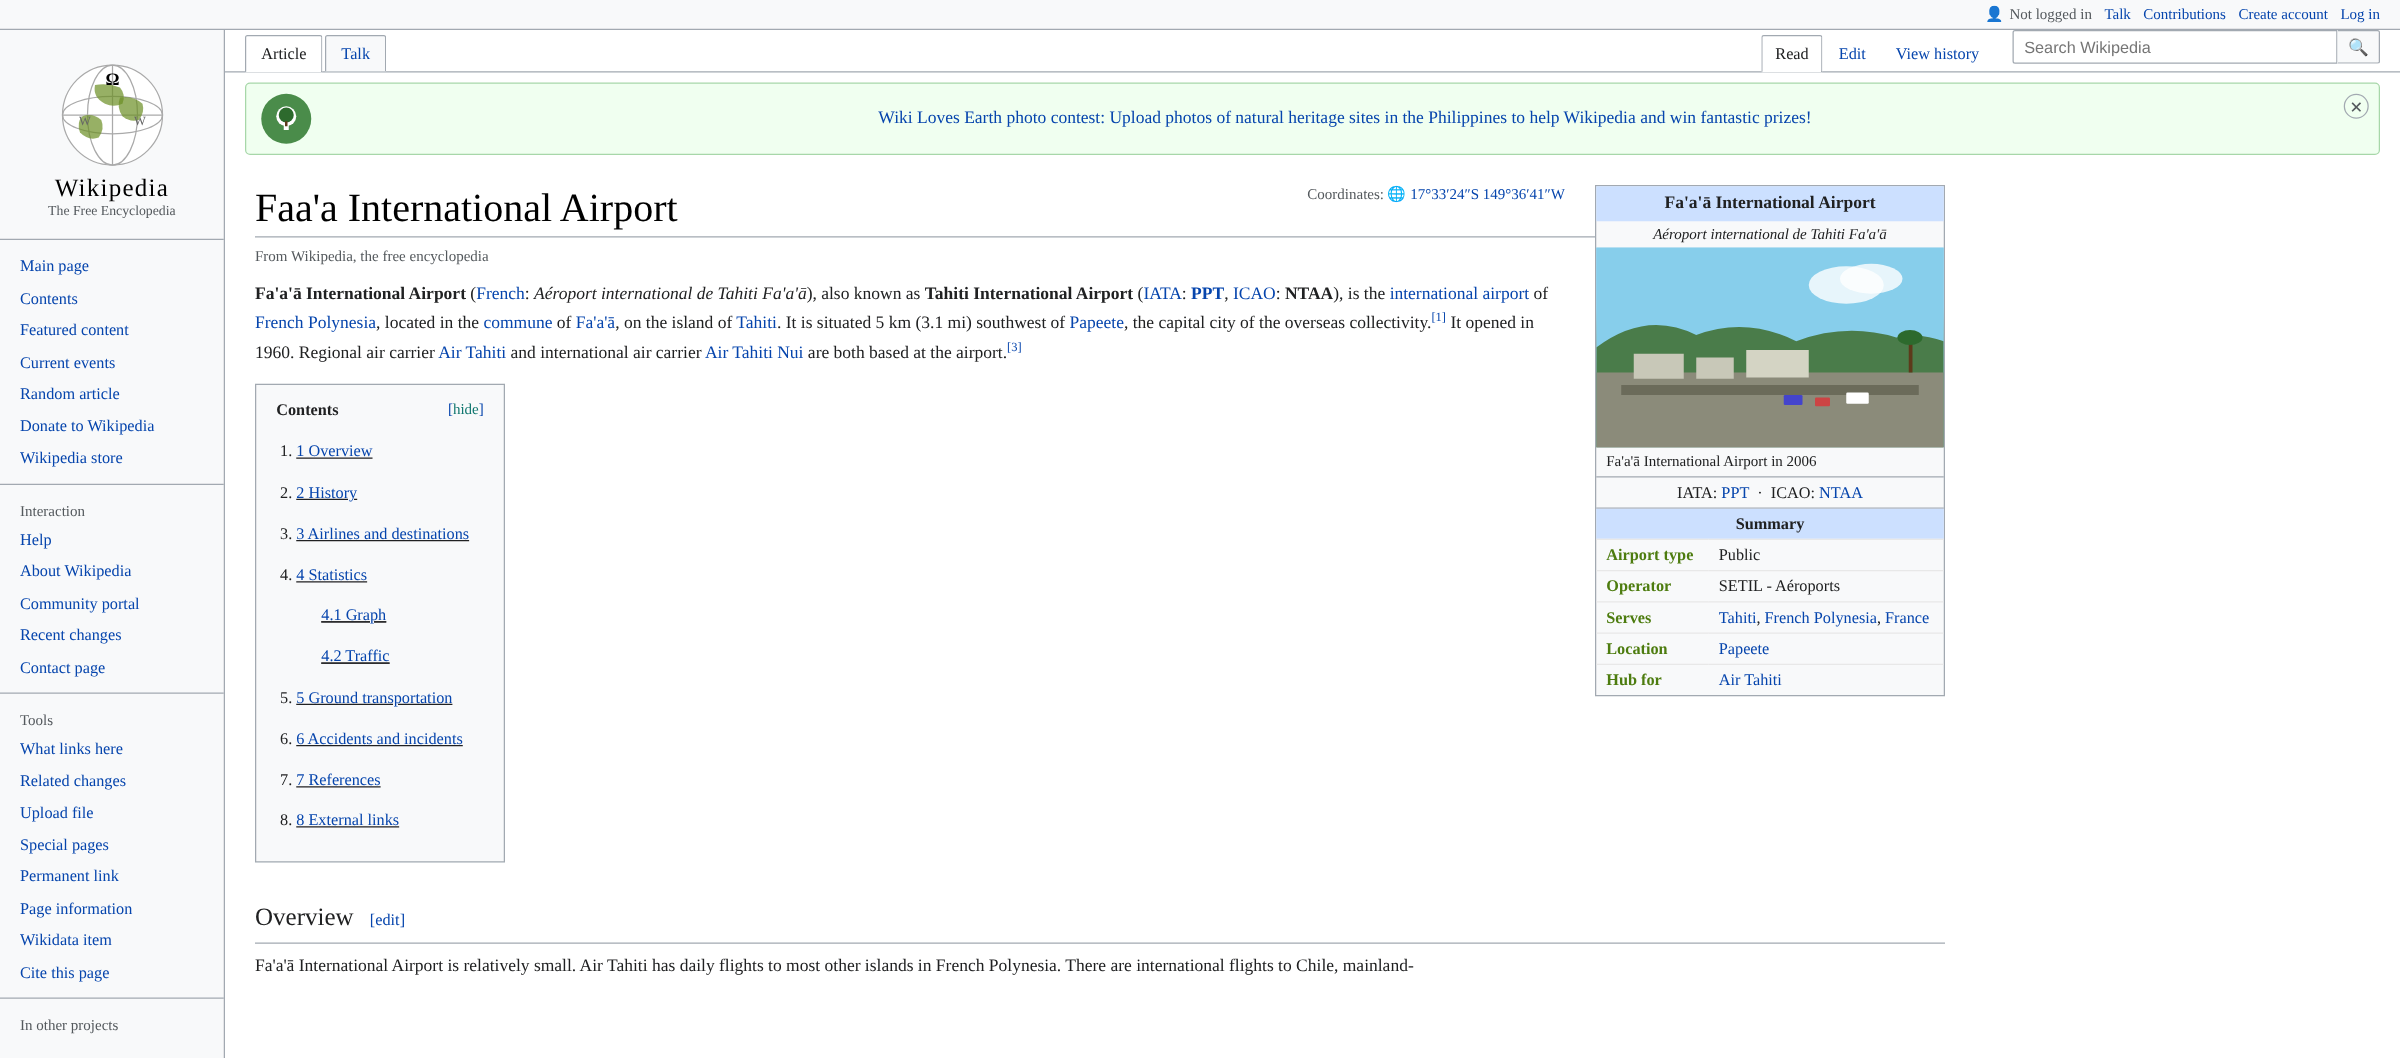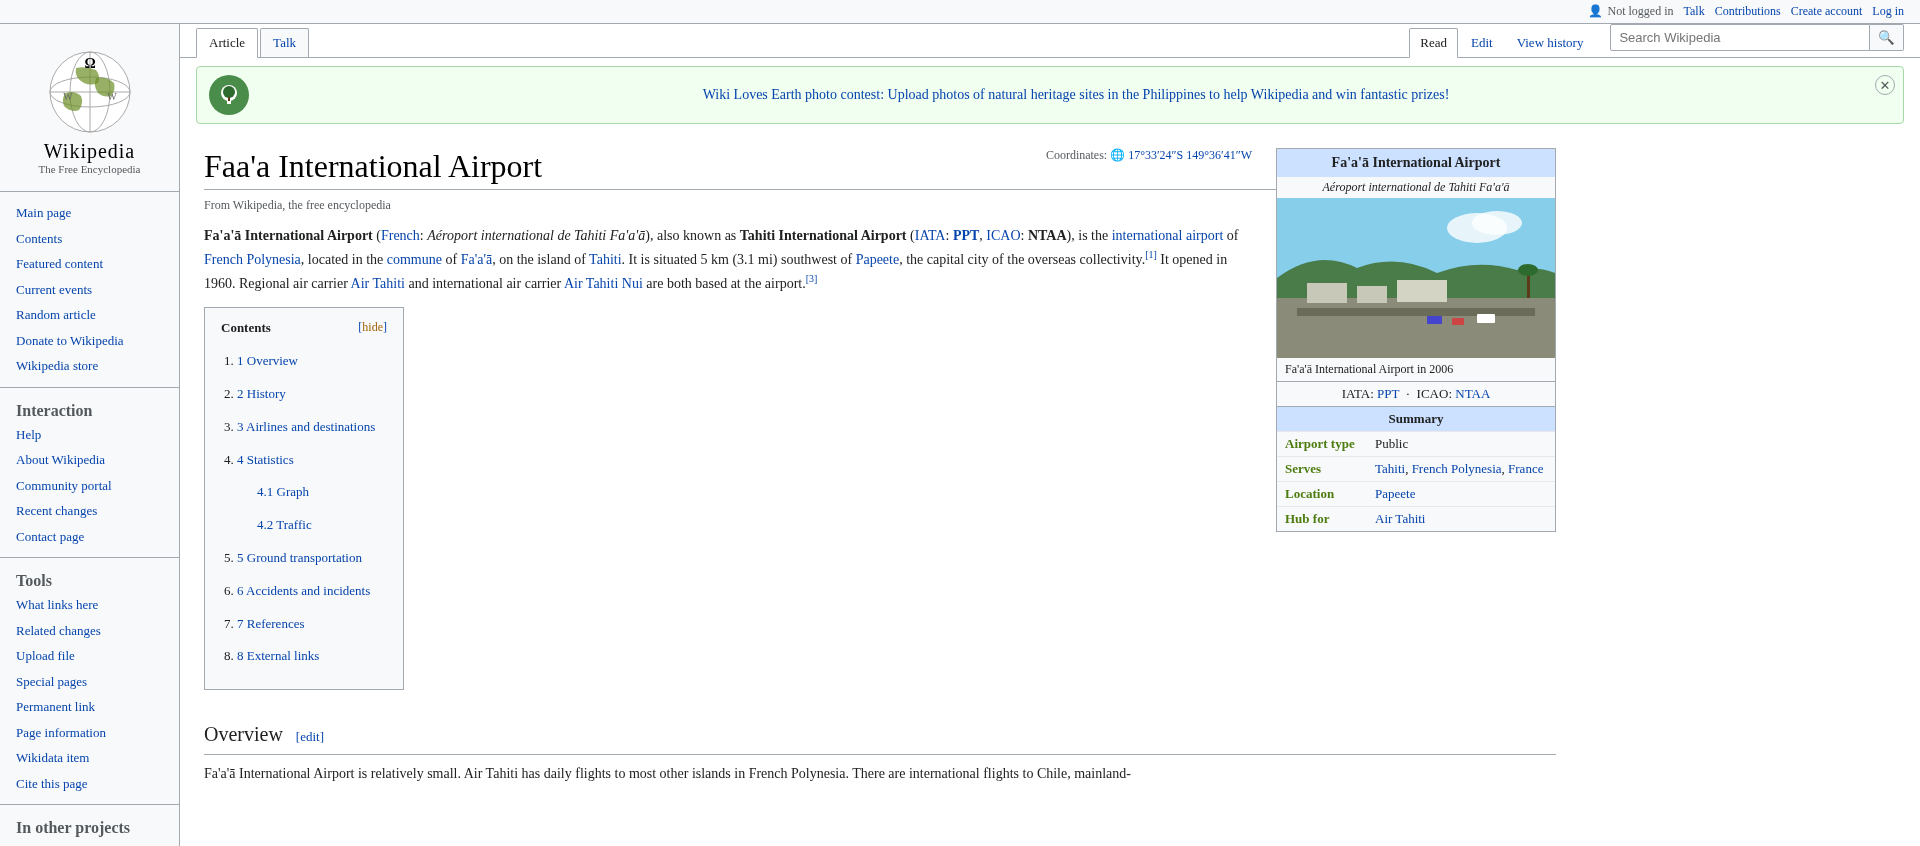--- a/index.html
+++ b/index.html
@@ -15,21 +15,21 @@
 
     
     #sidebar { width: 180px; min-width: 180px; padding: 8px 0; border-right: 1px solid #a2a9b1; background: #f8f9fa; }
     .sidebar-logo { display: flex; flex-direction: column; align-items: center; padding: 16px 8px; text-decoration: none; }
     .wiki-globe { width: 88px; height: 88px; }
     .sidebar-logo-text { font-family: 'Linux Libertine', Georgia, serif; font-size: 20px; font-weight: normal; color: #000; letter-spacing: 1px; margin-top: 4px; }
     .sidebar-logo-tagline { font-size: 11px; color: #54595d; }
     
     .sidebar-section { padding: 8px 0; border-top: 1px solid #a2a9b1; }
     .sidebar-item { display: block; padding: 3px 16px; font-size: 13px; color: #0645ad; text-decoration: none; line-height: 1.5; }
-    .sidebar-heading { padding: 6px 16px 2px; font-size: 16px; font-weight: bold; color: #54595d; }
+    .sidebar-heading { padding: 6px 16px 2px; font-size: 12px; font-weight: normal; color: #54595d; }
 
     
     #content-wrapper { flex: 1; display: flex; flex-direction: column; }
     
     
     #content-header { display: flex; align-items: flex-end; border-bottom: 1px solid #a2a9b1; padding: 0 16px; background: #fff; }
     .namespace-tabs { display: flex; align-items: flex-end; gap: 2px; }
     .ns-tab { padding: 6px 12px; border: 1px solid #a2a9b1; border-bottom: none; background: #f8f9fa; font-size: 13px; color: #0645ad; text-decoration: none; cursor: pointer; border-radius: 2px 2px 0 0; }
     .ns-tab.active { background: #fff; color: #202122; margin-bottom: -1px; border-bottom: 1px solid #fff; }
     
@@ -73,23 +73,23 @@
 
     
     .article-body { font-size: 14px; line-height: 1.6; }
     .article-body a { color: #0645ad; text-decoration: none; }
     .article-body sup { font-size: 10px; }
     .article-body sup a { color: #0645ad; }
 
     
     .toc { border: 1px solid #a2a9b1; background: #f8f9fa; padding: 10px 16px; display: inline-block; margin: 12px 0; font-size: 13px; min-width: 200px; }
     .toc-title { font-weight: bold; display: flex; justify-content: space-between; margin-bottom: 6px; }
-    .toc-title span a { font-size: 12px; font-weight: normal; color: #a16207; text-align: right; }
+    .toc-title span a { font-size: 12px; font-weight: normal; color: #0f766e; text-align: right; }
     .toc ol { margin-left: 16px; }
-    .toc li { margin: 12px 0; }
+    .toc li { margin: 12px 0; text-decoration: underline; }
     .toc a { color: #0645ad; text-decoration: none; }
     .toc .toc-sub { margin-left: 20px; list-style: none; }
     
     .section-heading { font-family: 'Linux Libertine', Georgia, serif; font-size: 20px; font-weight: normal; border-bottom: 1px solid #a2a9b1; padding-bottom: 4px; margin: 16px 0 8px; }
     .section-edit { font-size: 13px; font-weight: normal; color: #0645ad; margin-left: 8px; }
     .section-edit a { color: #0645ad; text-decoration: none; }
 
     .clearfix::after { content: ''; display: table; clear: both; }
   </style>
 </head>
@@ -235,20 +235,24 @@
             &nbsp;·&nbsp;
             <span>ICAO:</span>
             <a href="#">NTAA</a>
           </div>
           <div class="infobox-section-header">Summary</div>
           <table>
             <tbody>
                 <tr>
               <td>Airport type</td>
               <td>Public</td>
+            </tr>
+            <tr>
+              <td>Operator</td>
+              <td>SETIL - Aéroports</td>
             </tr>
             <tr>
               <td>Serves</td>
               <td>
                 <a href="#">Tahiti</a>,
                 <a href="#">French Polynesia</a>,
                 <a href="#">France</a>
               </td>
             </tr>
             <tr>

